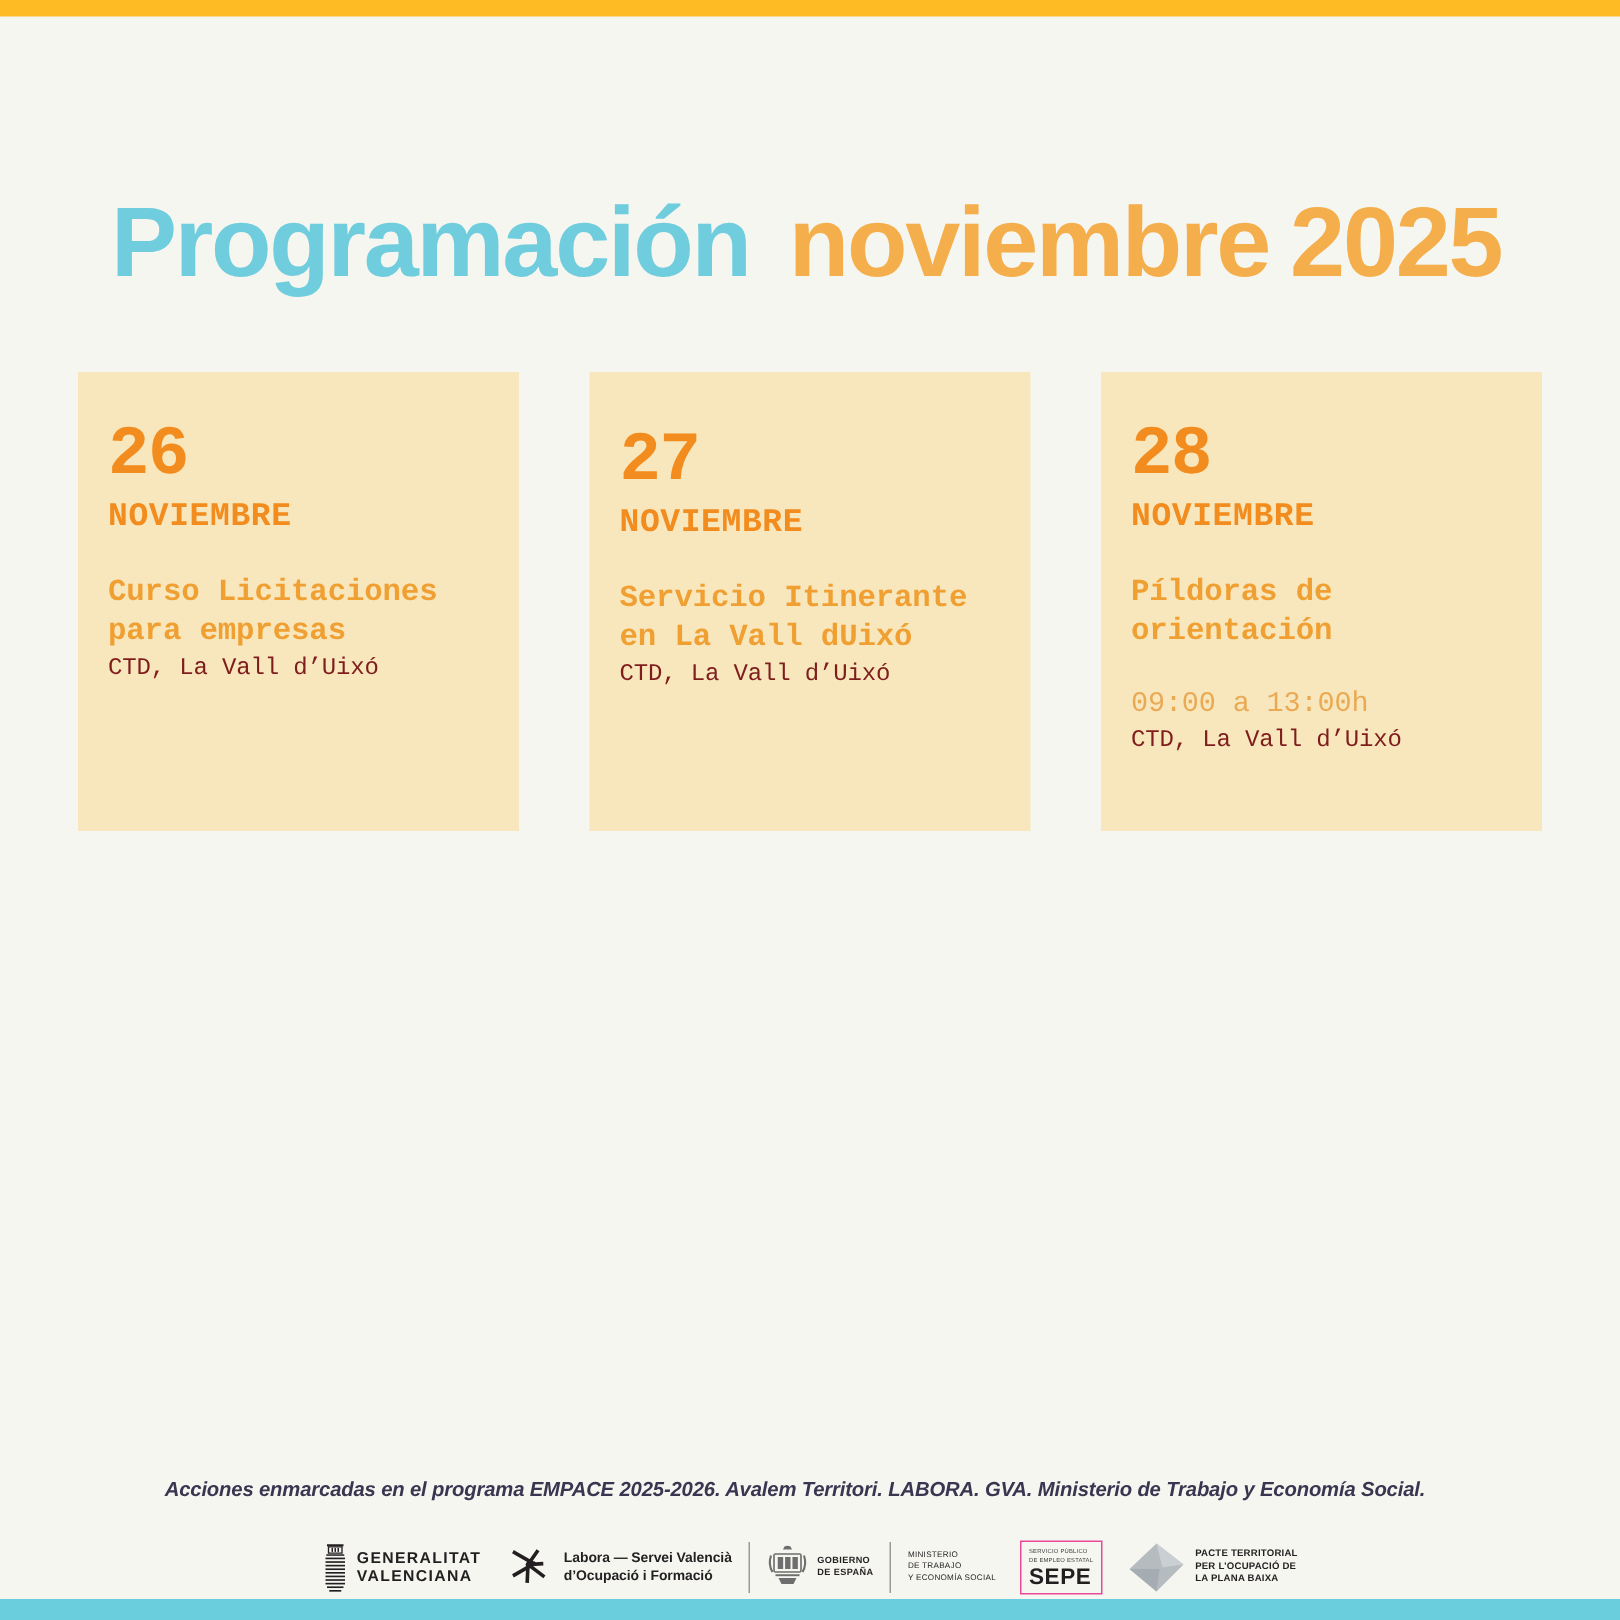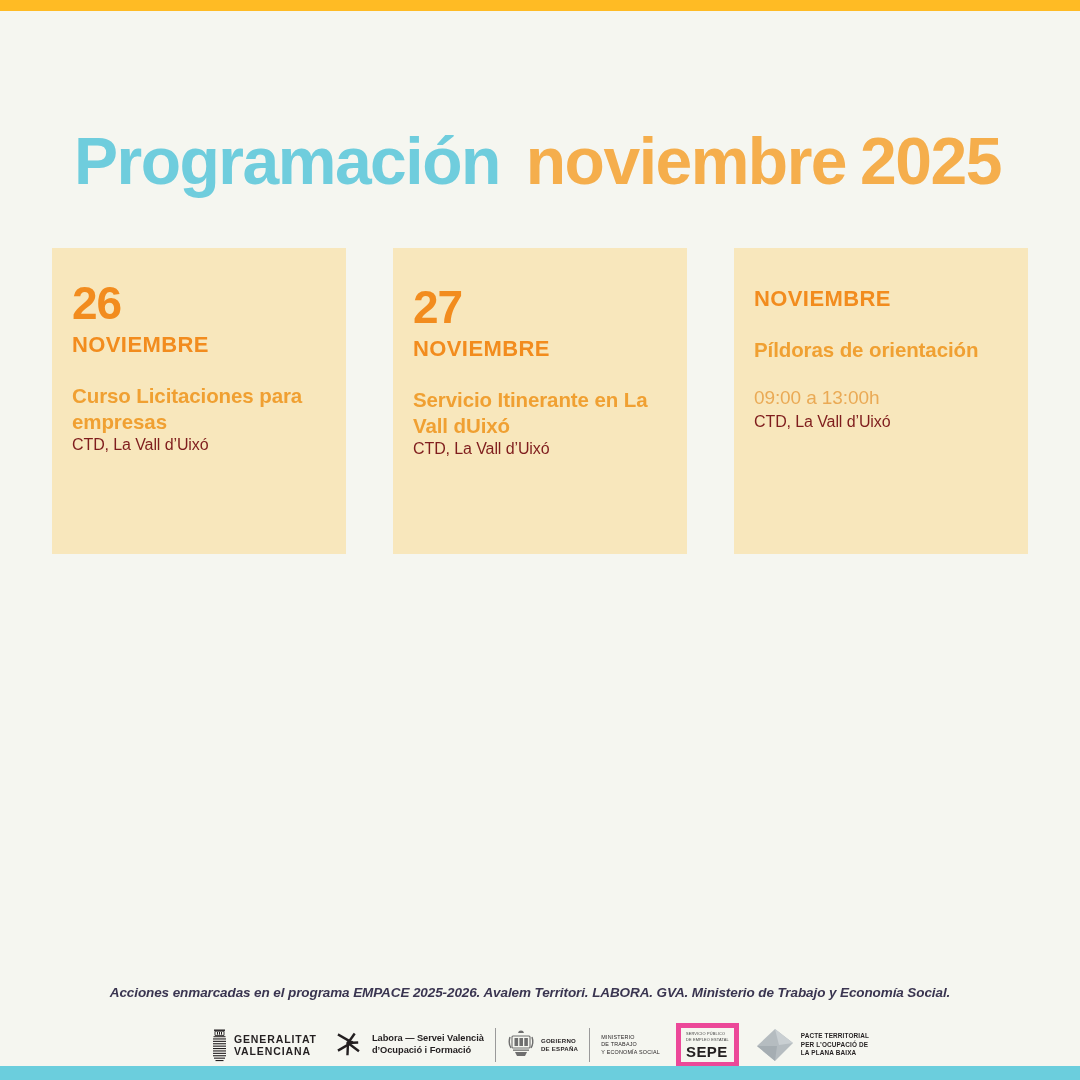--- a/index.html
+++ b/index.html
@@ -46,20 +46,21 @@
   .title .w-month  { color:#f5ae4c; margin-left:26px; }
   .title .w-year   { color:#f5ae4c; margin-left:14px; }
 
   
   .cards {
     position:absolute;
     left:52px; top:248px;
     width:976px; height:306px;
     display:flex;
     justify-content:space-between;
+    font-family:Liberation Mono, monospace;
   }
 
   .card {
     width:294px;
     height:306px;
     background:#f8e7bc;
     position:relative;
   }
 
   .card-inner {
@@ -176,21 +177,21 @@
   }
   .logo-min-text {
     font-size:5.4px;
     font-weight:400;
     line-height:1.35;
     letter-spacing:0.2px;
     color:#231f20;
   }
 
   .sepe-box {
-    border:5px solid #ec4899;
+    border:1px solid #ec4899;
     padding:3px 5px 3px 5px;
     display:flex;
     flex-direction:column;
     align-items:flex-start;
     background:#f5f6f0;
   }
   .sepe-small {
     font-size:3.9px;
     line-height:1.35;
     letter-spacing:0.15px;
@@ -244,20 +245,21 @@
       <div class="card-inner">
         <div class="card-day">27</div>
         <div class="card-month">NOVIEMBRE</div>
         <div class="card-event">Servicio Itinerante en La Vall dUixó</div>
         <div class="card-place">CTD, La Vall d’Uixó</div>
       </div>
     </div>
 
     <div class="card">
       <div class="card-inner">
+        <div class="card-day">28</div>
         <div class="card-month">NOVIEMBRE</div>
         <div class="card-event">Píldoras de orientación</div>
         <div class="card-time">09:00 a 13:00h</div>
         <div class="card-place">CTD, La Vall d’Uixó</div>
       </div>
     </div>
 
   </div>
 
   <div class="footer-note">Acciones enmarcadas en el programa EMPACE 2025-2026. Avalem Territori. LABORA. GVA.  Ministerio de Trabajo y Economía Social.</div>

